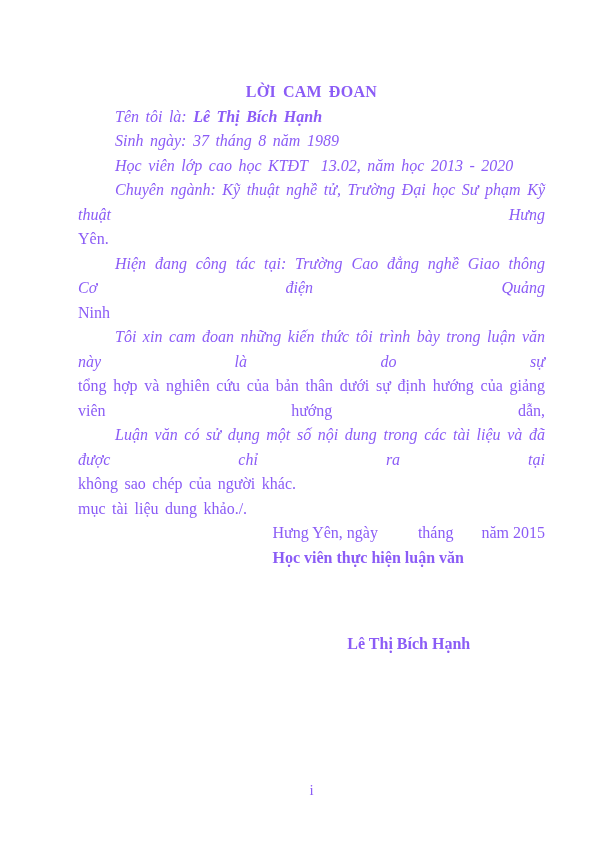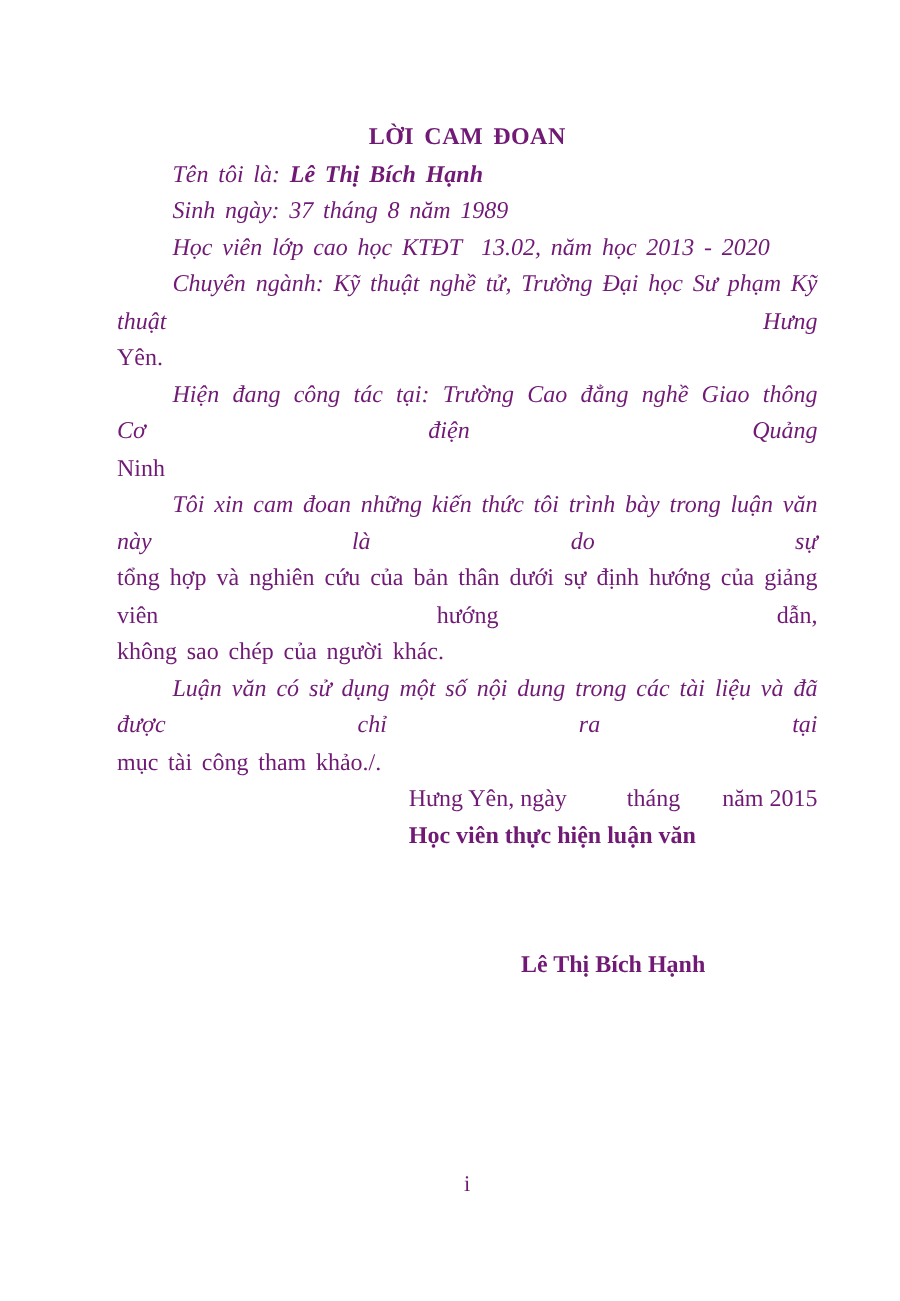--- a/index.html
+++ b/index.html
@@ -1,21 +1,21 @@
 <!DOCTYPE html>
 <html><head>
 <meta charset="utf-8">
 <style>
   html, body { margin: 0; padding: 0; background: #ffffff; }
   .page {
     position: relative;
     width: 600px;
     height: 867px;
     background: #ffffff;
-    color: #701a75;
+    color: #8b5cf6;
     font-family: "Liberation Serif", "DejaVu Serif", serif;
     font-size: 16px;
     overflow: hidden;
     border-radius: 19px;
   }
   .content {
     position: absolute;
     left: 78px;
     top: 80px;
     width: 467px;
@@ -83,23 +83,23 @@
     <div class="body">
       <div class="line indent"><span>Tên tôi là: </span><b>Lê Thị Bích Hạnh</b></div>
       <div class="line indent"><span>Sinh ngày: 37 tháng 8 năm 1989</span></div>
       <div class="line indent"><span>Học viên lớp cao học KTĐT  13.02, năm học 2013 - 2020</span></div>
       <div class="line indent stretch"><span>Chuyên ngành: Kỹ thuật nghề tử, Trường Đại học Sư phạm Kỹ thuật Hưng</span></div>
       <div class="line"><span>Yên.</span></div>
       <div class="line indent stretch"><span>Hiện đang công tác tại: Trường Cao đẳng nghề Giao thông Cơ điện Quảng</span></div>
       <div class="line"><span>Ninh</span></div>
       <div class="line indent stretch"><span>Tôi xin cam đoan những kiến thức tôi trình bày trong luận văn này là do sự</span></div>
       <div class="line stretch"><span>tổng hợp và nghiên cứu của bản thân dưới sự định hướng của giảng viên hướng dẫn,</span></div>
+      <div class="line indent stretch"><span>Luận văn có sử dụng một số nội dung trong các tài liệu và đã được chỉ ra tại</span></div>
       <div class="line"><span>không sao chép của người khác.</span></div>
-      <div class="line indent stretch"><span>Luận văn có sử dụng một số nội dung trong các tài liệu và đã được chỉ ra tại</span></div>
-      <div class="line"><span>mục tài công tham khảo./.</span></div>
+      <div class="line"><span>mục tài liệu dung khảo./.</span></div>
     </div>
 
     <div class="sign-block">
       <div class="date-line">Hưng Yên, ngày          tháng       năm 2015</div>
       <div class="role-line">Học viên thực hiện luận văn</div>
       <div class="name-line">Lê Thị Bích Hạnh</div>
     </div>
 
   </div>
 

